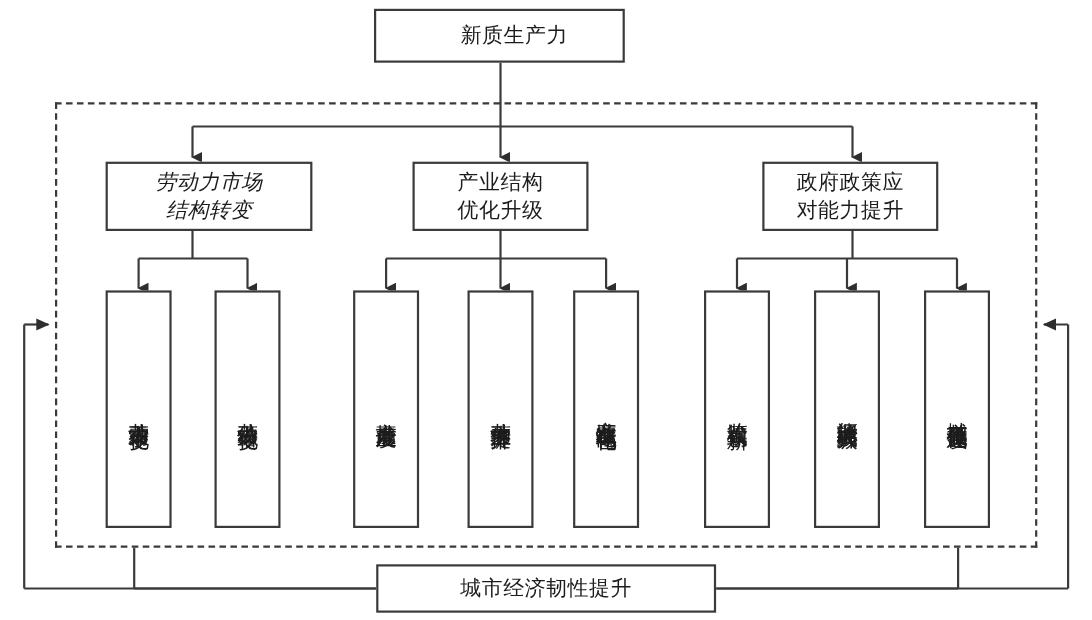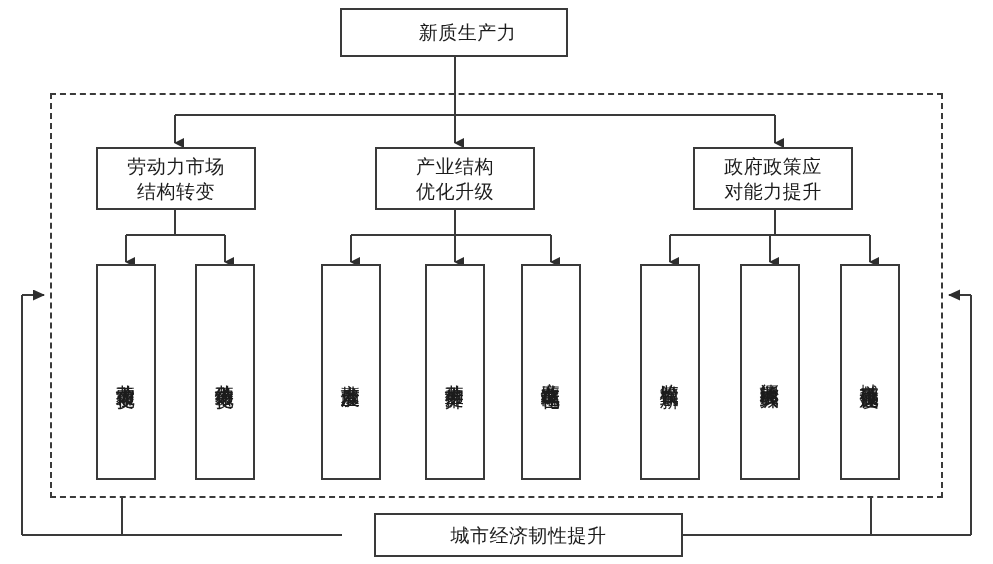--- a/index.html
+++ b/index.html
@@ -125,21 +125,21 @@
       <path d="M971,295 L949,295" marker-end="url(#arrowRight)"></path>
     </g>
   </svg>
 
   <div class="dashed-group" style="left:50px; top:93px; width:893px; height:405px;"></div>
 
   <div class="node-box h-node root-node" style="left:340px; top:8px; width:228px; height:49px;padding-left:27px;">
     <span class="node-text">新质生产力</span>
   </div>
 
-  <div class="node-box h-node" style="left:96px; top:147px; width:160px; height:63px;">
+  <div class="node-box h-node" style="left:96px; top:147px; width:188px; height:63px;font-style:italic;">
     <span class="node-text">劳动力市场
 结构转变</span>
   </div>
 
   <div class="node-box h-node" style="left:693px; top:147px; width:160px; height:63px;">
     <span class="node-text">政府政策应
 对能力提升</span>
   </div>
 
   <div class="node-box h-node" style="left:375px; top:147px; width:160px; height:63px;">
@@ -172,17 +172,17 @@
   </div>
 
   <div class="node-box v-node" style="left:740px; top:264px; width:60px; height:216px;">
     <span class="node-text">能源治理模式升级</span>
   </div>
 
   <div class="node-box v-node" style="left:840px; top:264px; width:60px; height:216px;">
     <span class="node-text">城市基础设施建设</span>
   </div>
 
-  <div class="node-box h-node outcome-node" style="left:342px; top:513px; width:309px; height:44px;margin-left:32px;">
+  <div class="node-box h-node outcome-node" style="left:342px; top:513px; width:309px; height:44px;">
     <span class="node-text">城市经济韧性提升</span>
   </div>
 
 </div>
 
 </body></html>

